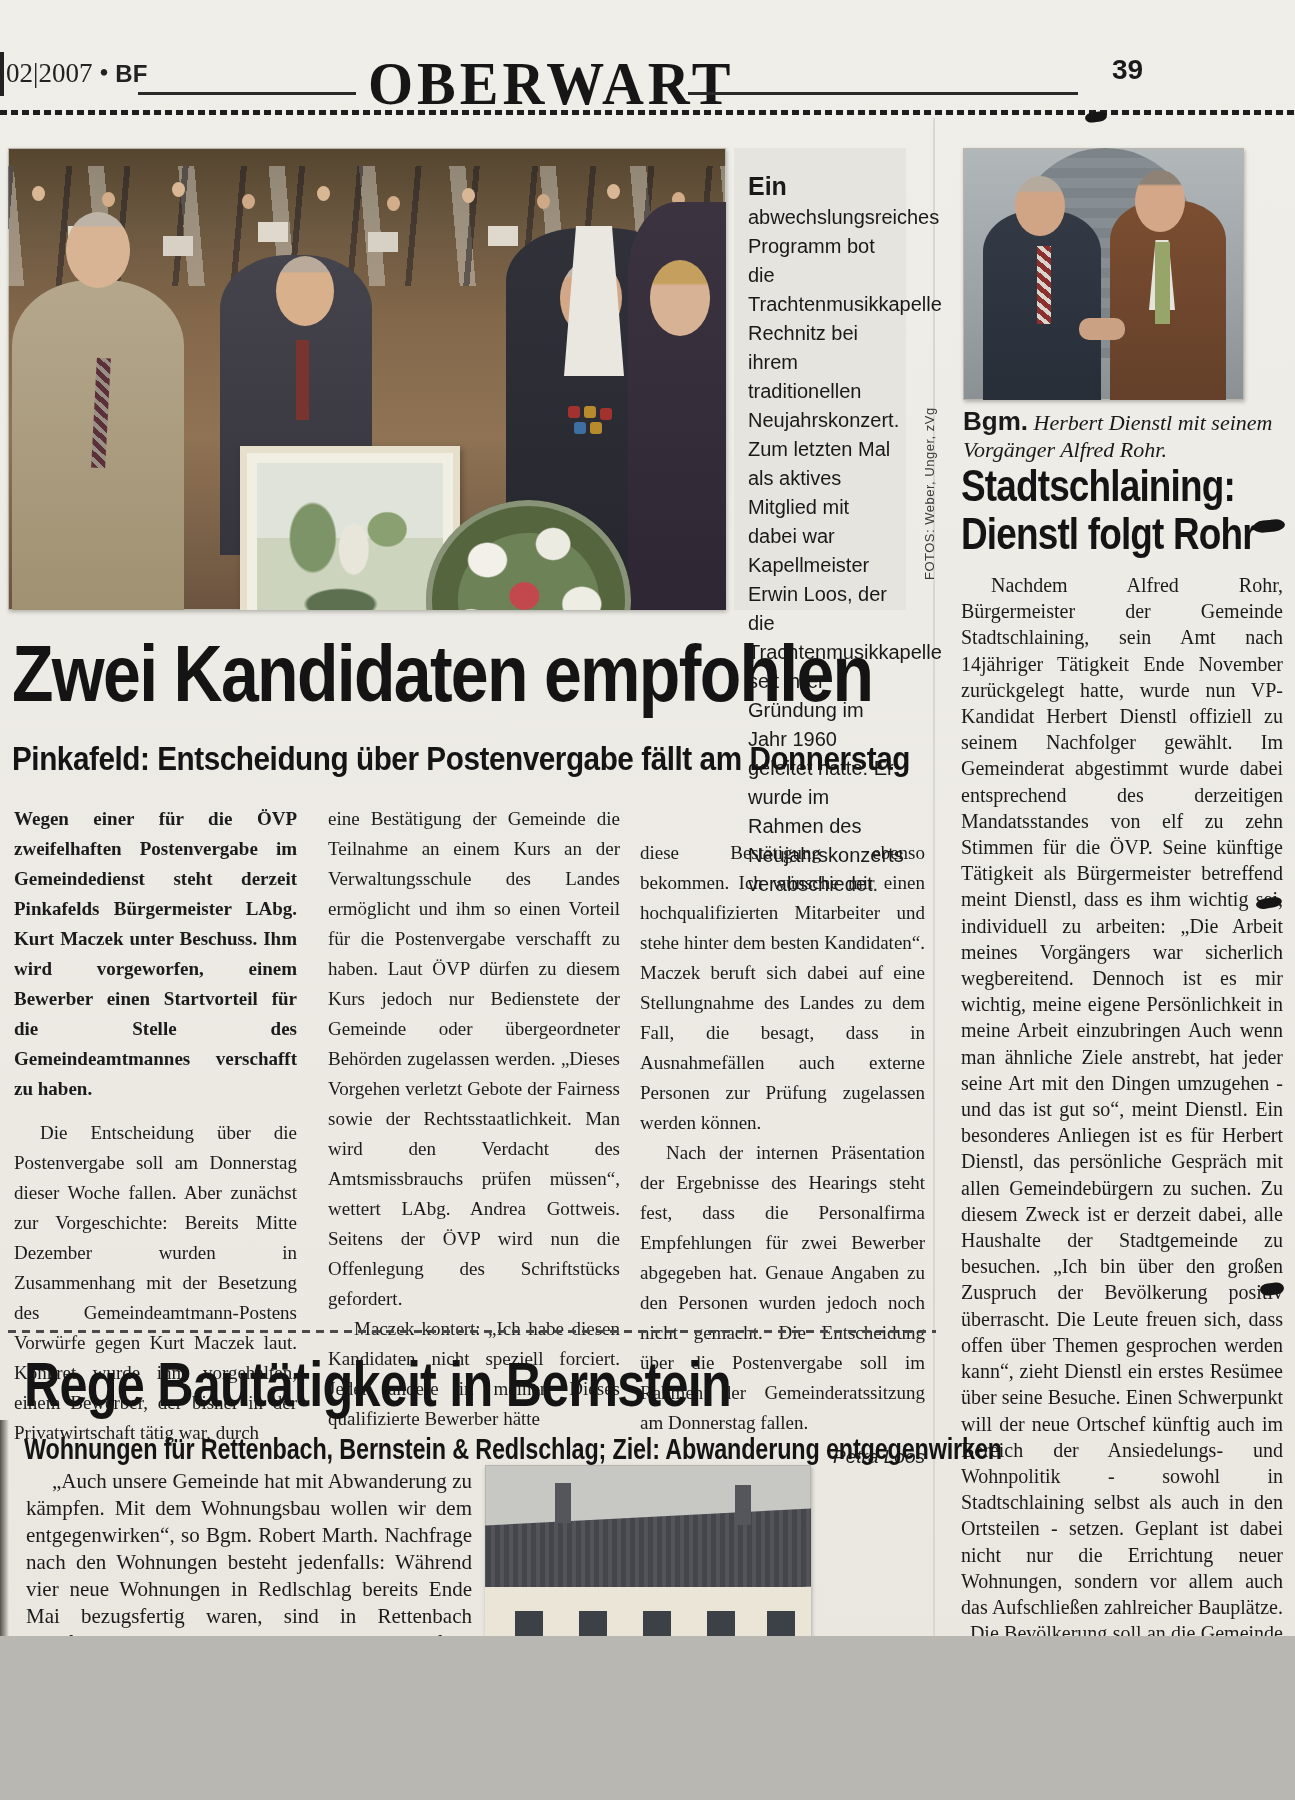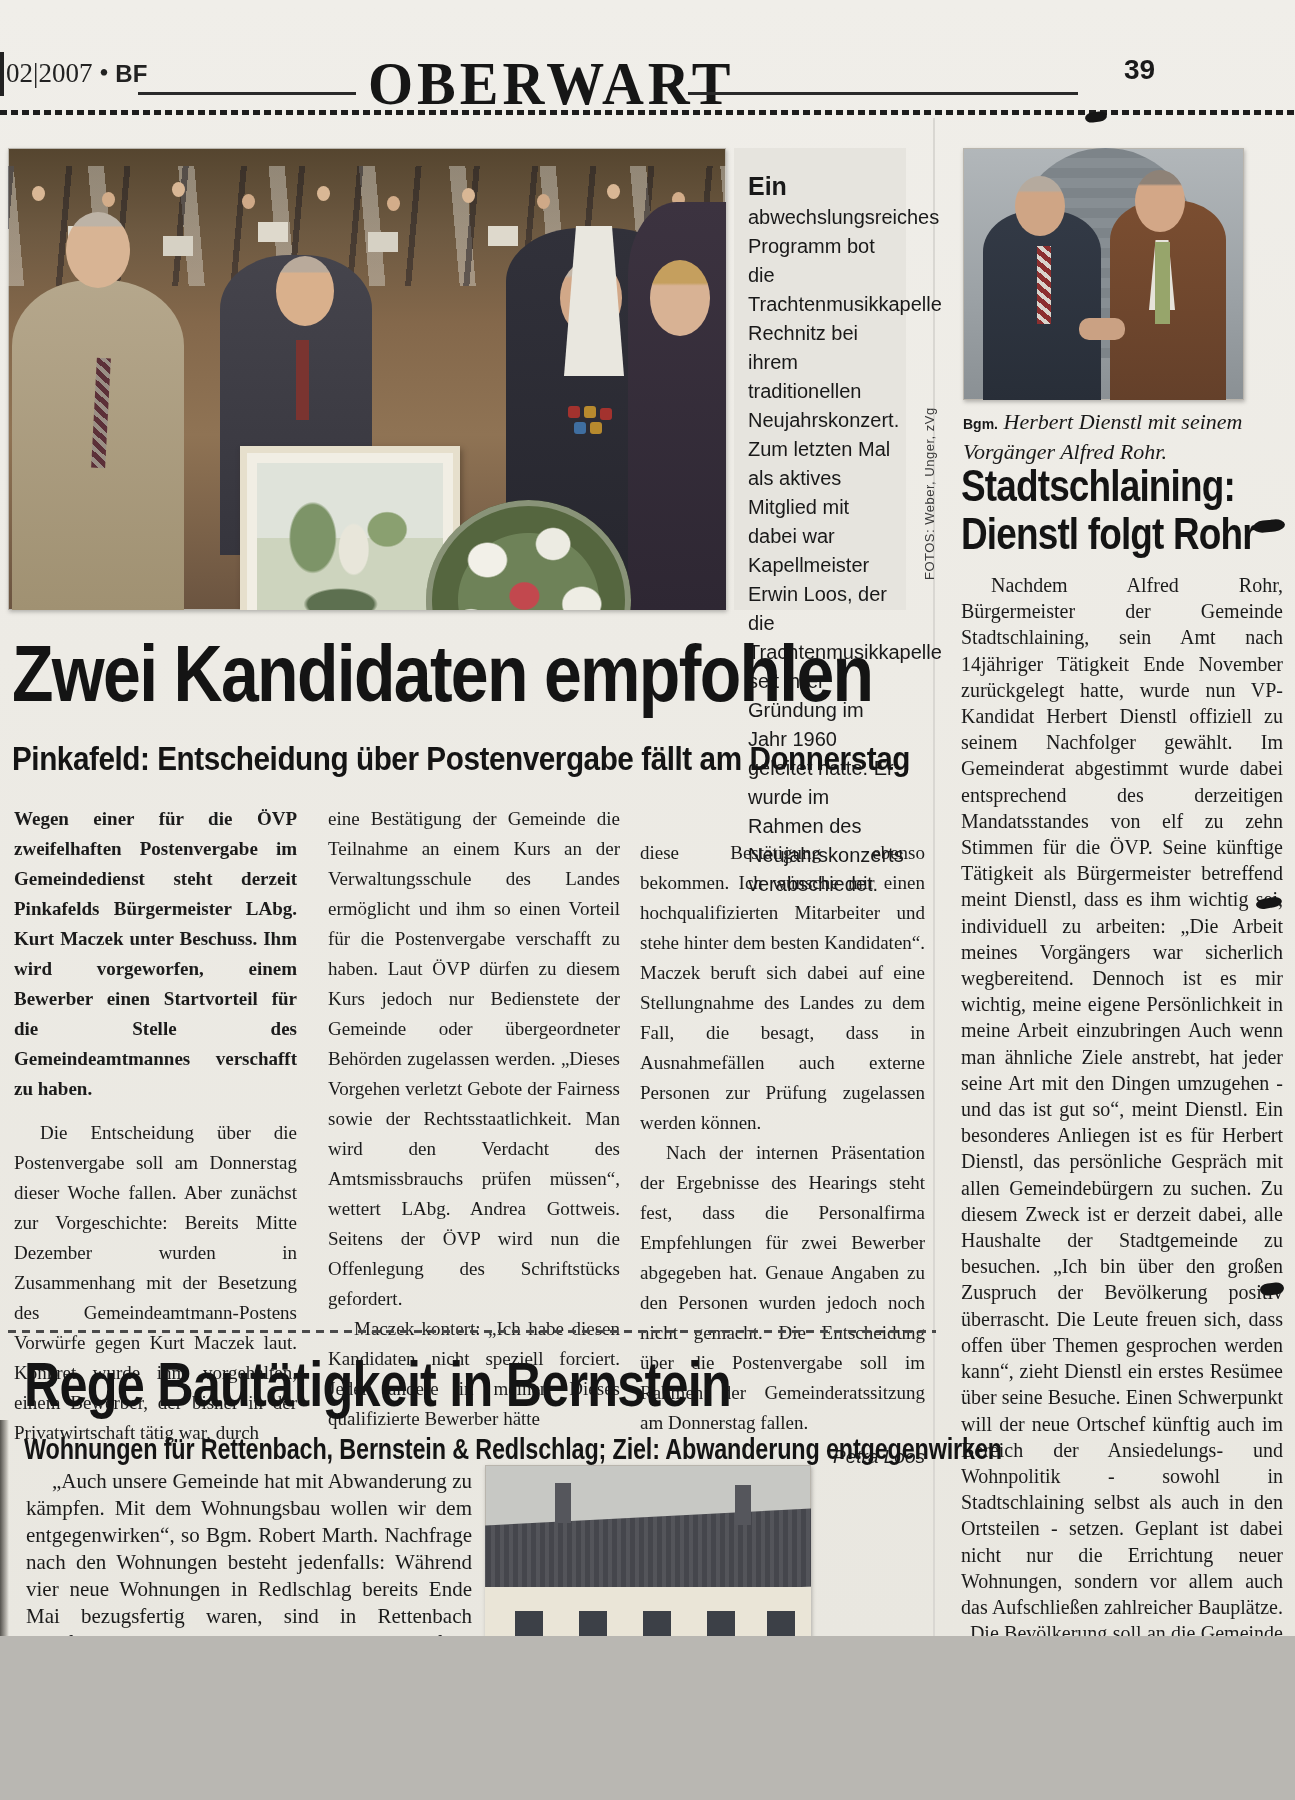--- a/index.html
+++ b/index.html
@@ -10,21 +10,21 @@
   }
   
   .hdr-issue{position:absolute;left:6px;top:58px;font-size:27px;color:#222;}
   .hdr-issue .brand{font-family:"Liberation Sans",sans-serif;font-weight:700;font-size:24px;}
   .hdr-section{position:absolute;left:368px;top:48px;font-size:58px;font-weight:700;
     letter-spacing:4px;color:#161616;transform:scaleY(1.05);transform-origin:0 0;}
   .hdr-line{position:absolute;top:92px;height:3px;background:#2a2a2a;}
   .hdr-line.l{left:138px;width:218px;}
   .hdr-line.r{left:688px;width:390px;}
   .hdr-page{position:absolute;left:1112px;top:54px;font-family:"Liberation Sans",sans-serif;
-    font-weight:700;font-size:28px;color:#1a1a1a;margin-left:12px;}
+    font-weight:700;font-size:28px;color:#1a1a1a;}
   .rule-dashed-top{position:absolute;left:0;top:110px;width:1295px;height:5px;
     background:repeating-linear-gradient(90deg,#1d1d1d 0 7px,transparent 7px 11px);}
   .rule-dashed-mid{position:absolute;left:8px;top:1330px;width:928px;height:3px;
     background:repeating-linear-gradient(90deg,#4a4a4a 0 8px,transparent 8px 14px);}
   .col-rule{position:absolute;left:933px;top:118px;width:2px;height:1677px;background:#d9d7d2;}
 
   
   .photo{position:absolute;overflow:hidden;box-shadow:0 0 0 1px #b9b5ad inset, 1px 2px 4px rgba(0,0,0,.25);}
   .main-photo{left:8px;top:148px;width:718px;height:462px;
     background:linear-gradient(180deg,#55452f 0%,#6d5941 18%,#84684b 38%,#8f7354 62%,#6b5440 100%);}
@@ -111,21 +111,21 @@
 
   
   .caption-box{position:absolute;left:734px;top:148px;width:172px;height:462px;background:#e6e4de;
     padding:24px 12px 0 14px;box-sizing:border-box;font-family:"Liberation Sans",sans-serif;
     font-size:20px;line-height:29px;color:#191919;}
   .caption-box .lead{font-weight:700;font-size:25px;}
   .vcredit{position:absolute;left:922px;top:240px;height:340px;width:20px;
     font-family:"Liberation Sans",sans-serif;font-size:13px;color:#3a3a3a;
     writing-mode:vertical-rl;transform:rotate(180deg);letter-spacing:.5px;}
   .rp-caption{position:absolute;left:963px;top:408px;width:318px;font-size:22px;font-style:italic;line-height:27px;color:#191919;}
-  .rp-caption .lead{font-family:"Liberation Sans",sans-serif;font-style:normal;font-weight:700;font-size:14px;}
+  .rp-caption .lead{font-family:"Liberation Sans",sans-serif;font-style:normal;font-weight:700;font-size:26px;}
   .bern-caption{position:absolute;left:824px;top:1473px;width:116px;font-size:21px;font-style:italic;line-height:30px;color:#191919;}
   .bern-caption .lead{display:block;font-family:"Liberation Sans",sans-serif;font-style:normal;font-weight:700;font-size:21px;}
 
   
   .sans-cond{font-family:"Liberation Sans",sans-serif;font-weight:700;color:#141414;transform-origin:0 50%;}
   .main-headline{position:absolute;left:12px;top:628px;font-size:80px;letter-spacing:-2px;
     transform:scaleX(.85);white-space:nowrap;}
   .main-subhead{position:absolute;left:12px;top:740px;font-size:33px;letter-spacing:-.5px;
     transform:scaleX(.9);white-space:nowrap;}
   .st-headline{position:absolute;left:961px;top:462px;font-size:45px;line-height:48px;letter-spacing:-1px;

